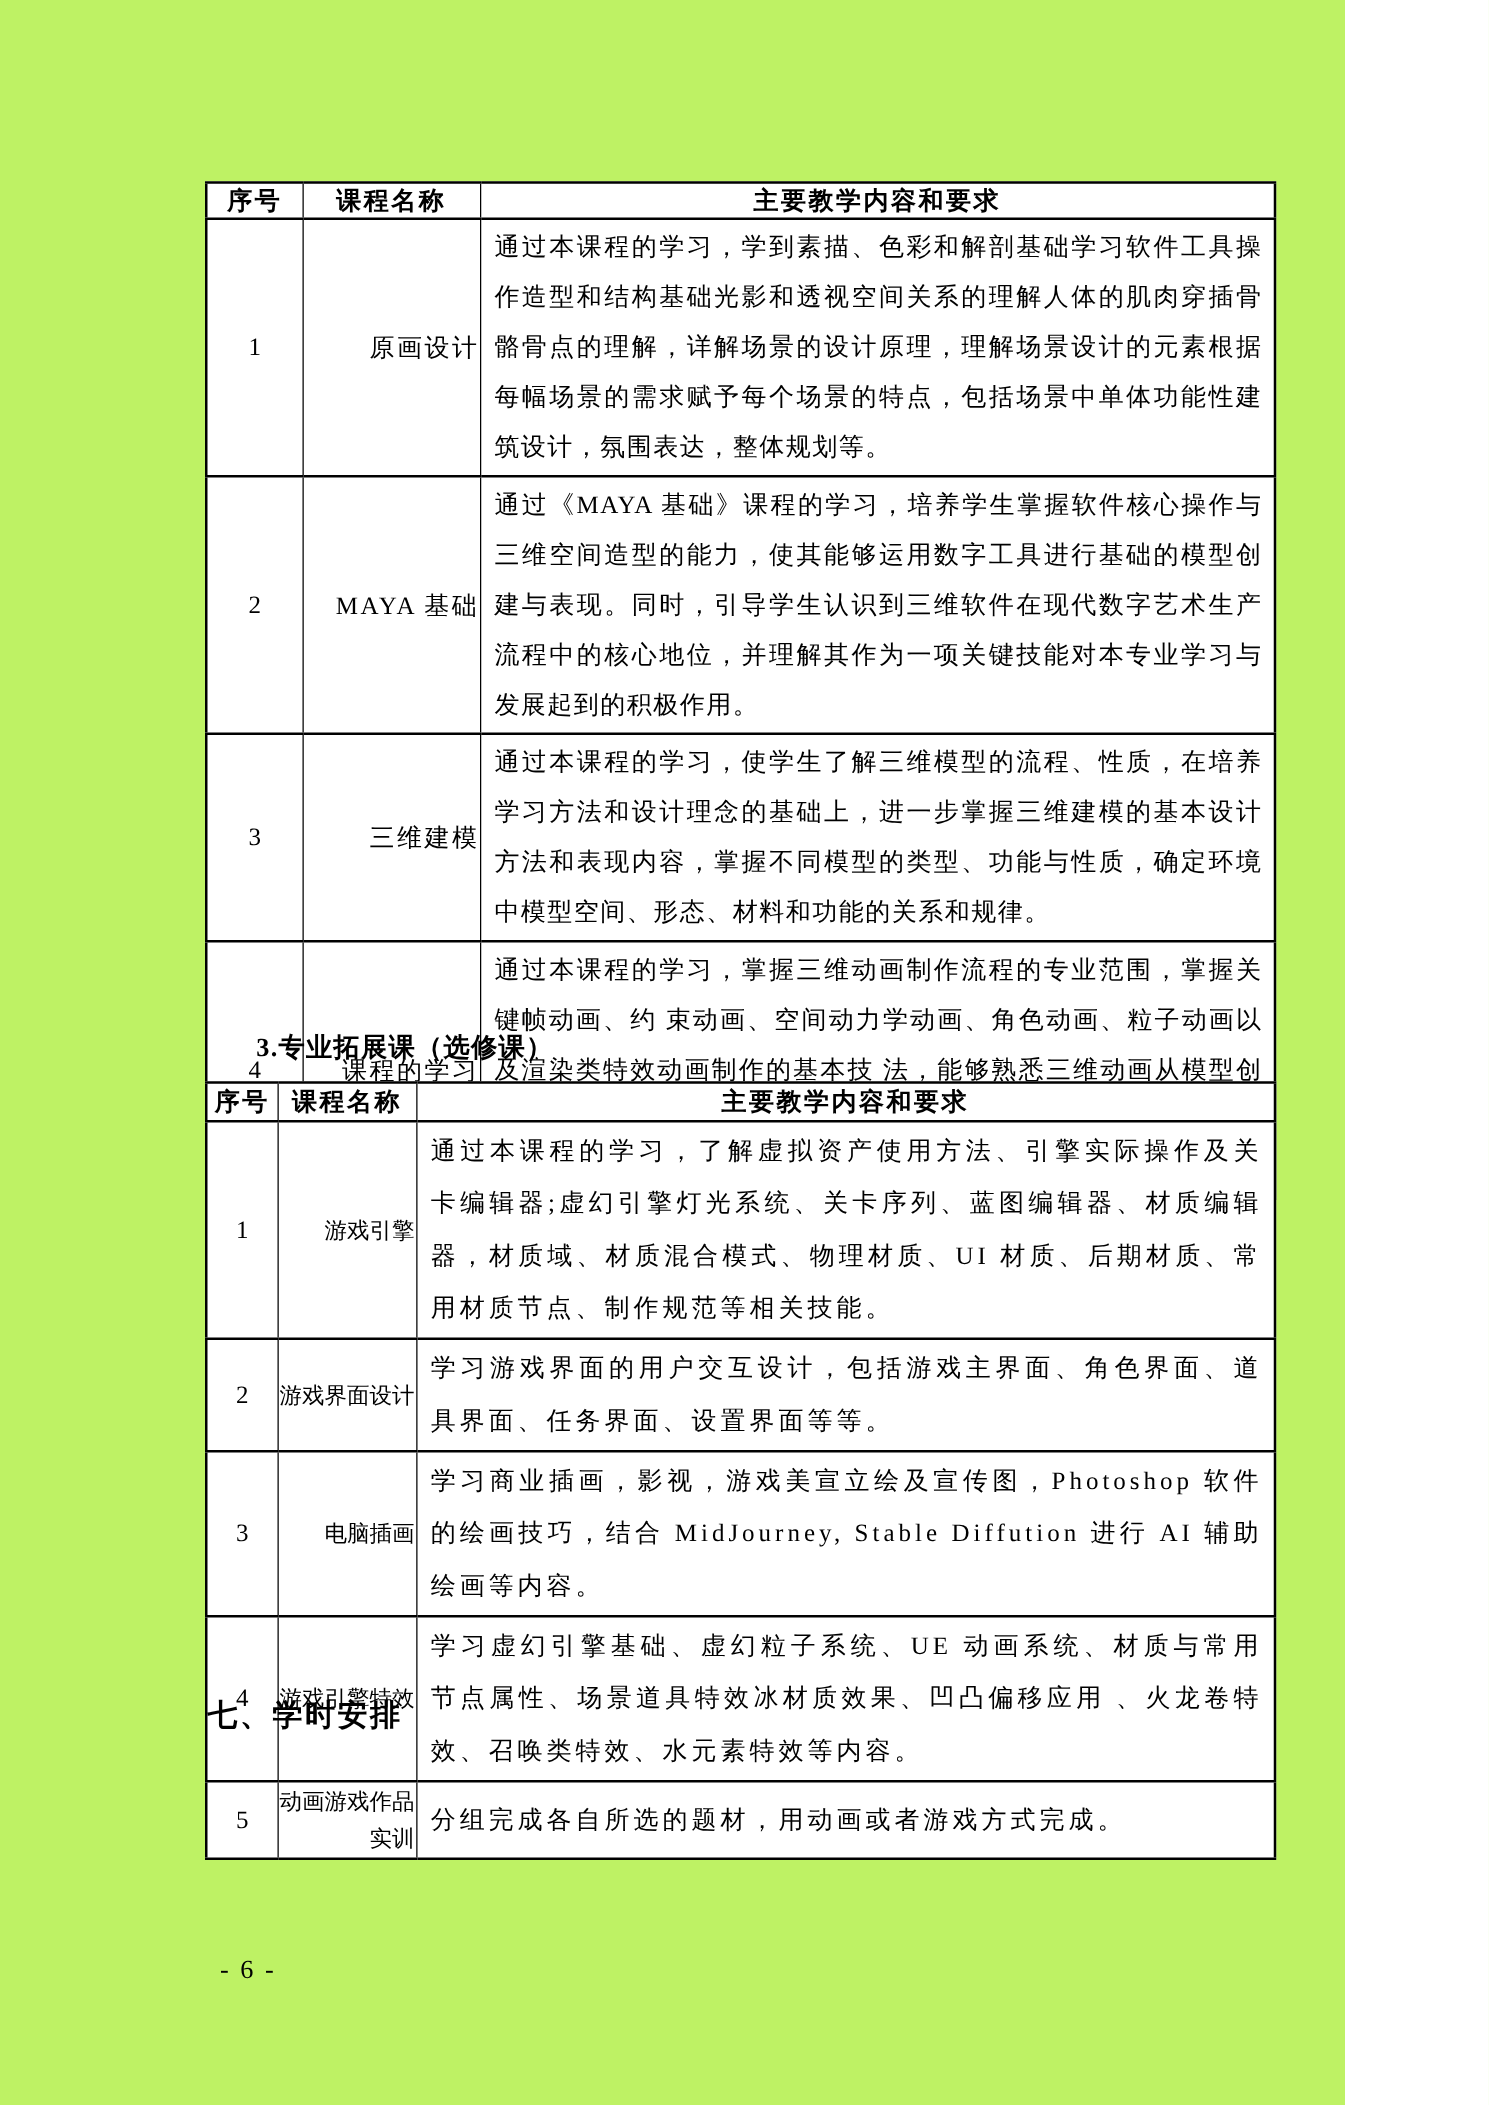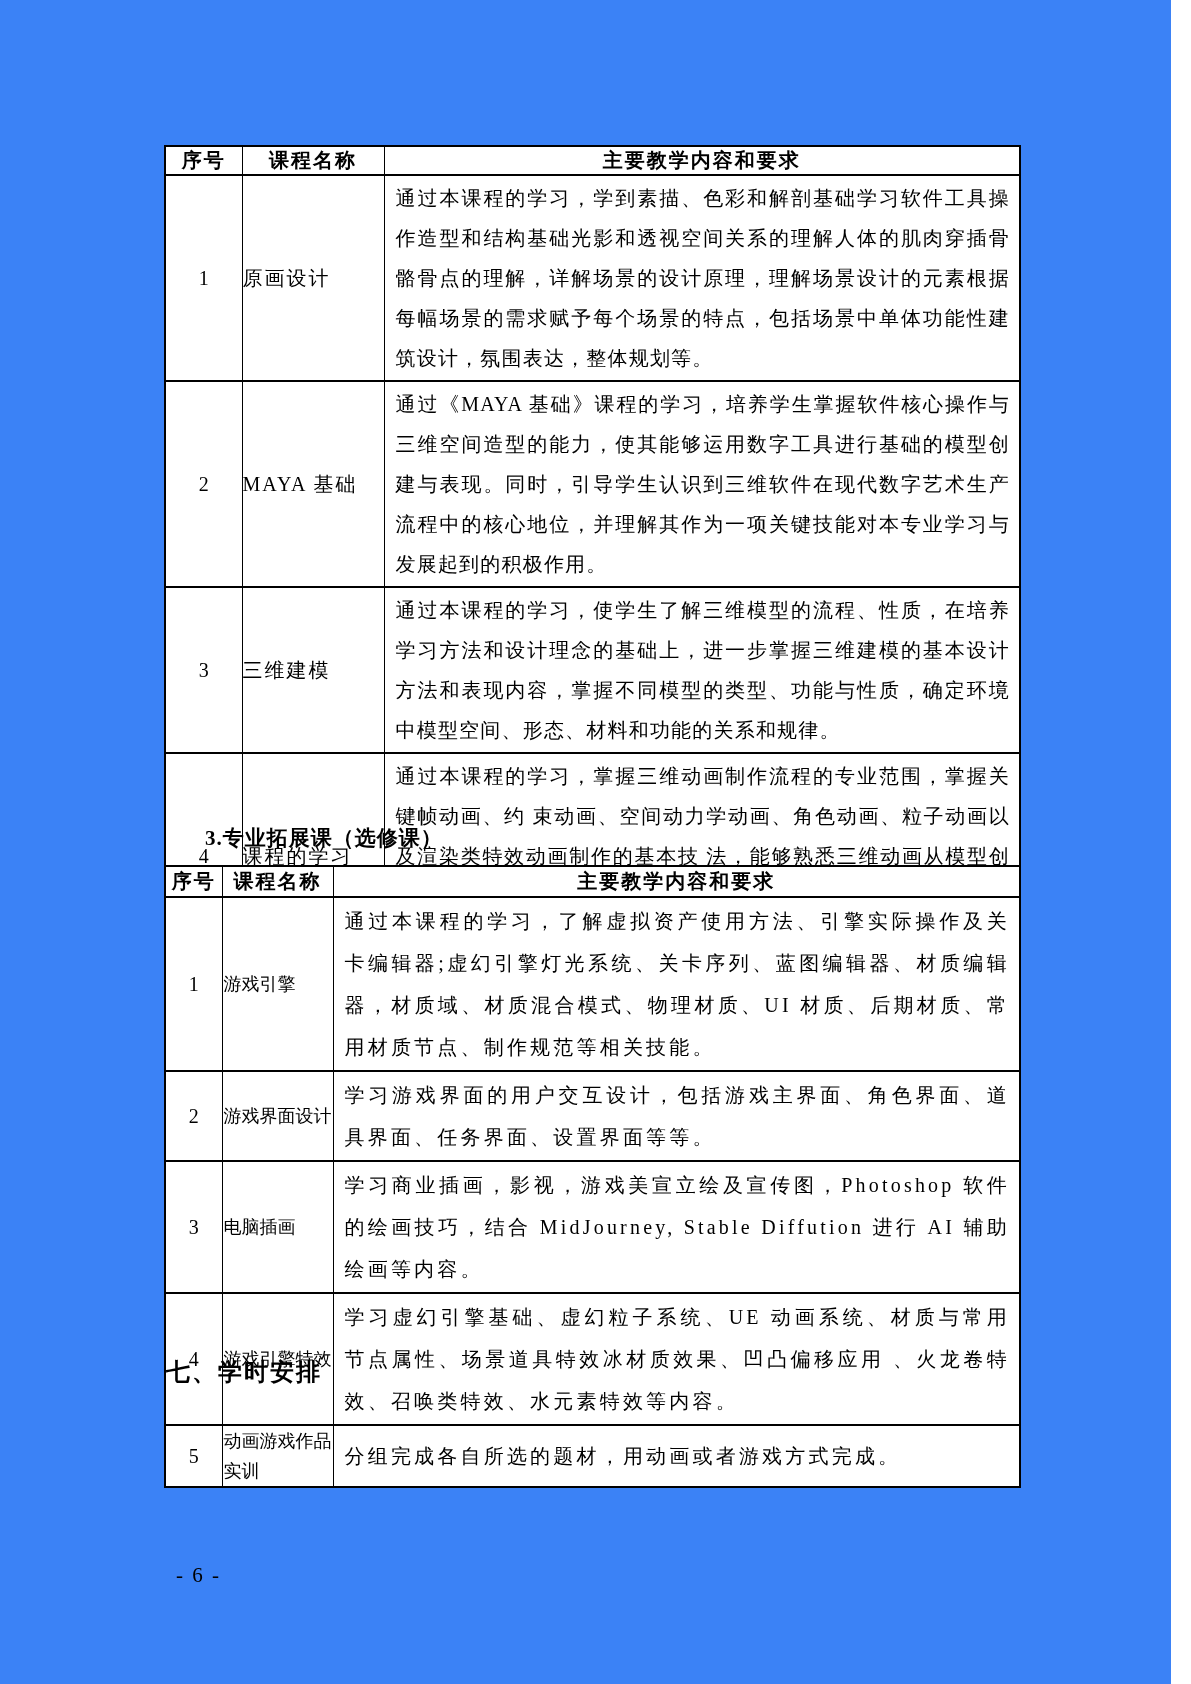--- a/index.html
+++ b/index.html
@@ -3,22 +3,22 @@
 <meta charset="utf-8">
 <style>
   * { margin:0; padding:0; box-sizing:border-box; }
   html,body { background:#ffffff; }
   body {
     width:1191px; height:1684px;
     font-family:"Liberation Serif", serif;
     color:#000;
   }
   .page {
-    position:relative; width:1171px; height:1684px;
-    background:#3b82f6; overflow:hidden;
+    position:relative; width:1076px; height:1684px;
+    background:#bef264; overflow:hidden;
   }
 
   
   table {
     position:absolute;
     border-collapse:collapse;
     table-layout:fixed;
     background:#fff;
   }
   #table1 { left:164px; top:145px; width:857px; }
@@ -33,21 +33,21 @@
   table { border:2px solid #000; }
   th {
     font-weight:bold; letter-spacing:2px;
     border-bottom-width:2.5px;
     text-align:center;
   }
   #table1 th { height:27px; }
   #table2 th { height:31px; }
 
   td.no { text-align:center; font-family:"Liberation Serif", serif; }
-  td.course { text-align:left; letter-spacing:2px;margin-top:24px; }
+  td.course { text-align:right; letter-spacing:2px;margin-top:24px; }
   #table2 td.course { font-size:18px; letter-spacing:0; padding:0 1px; line-height:30px; }
 
   td.content {
     text-align:justify;
     padding:2px 9px 2px 11px;
   }
   #table1 td.content { line-height:40px; letter-spacing:1.2px; }
   #table2 td.content { line-height:42px; letter-spacing:3.2px; }
 
   #table1 tr.r1 td { height:160px; }

